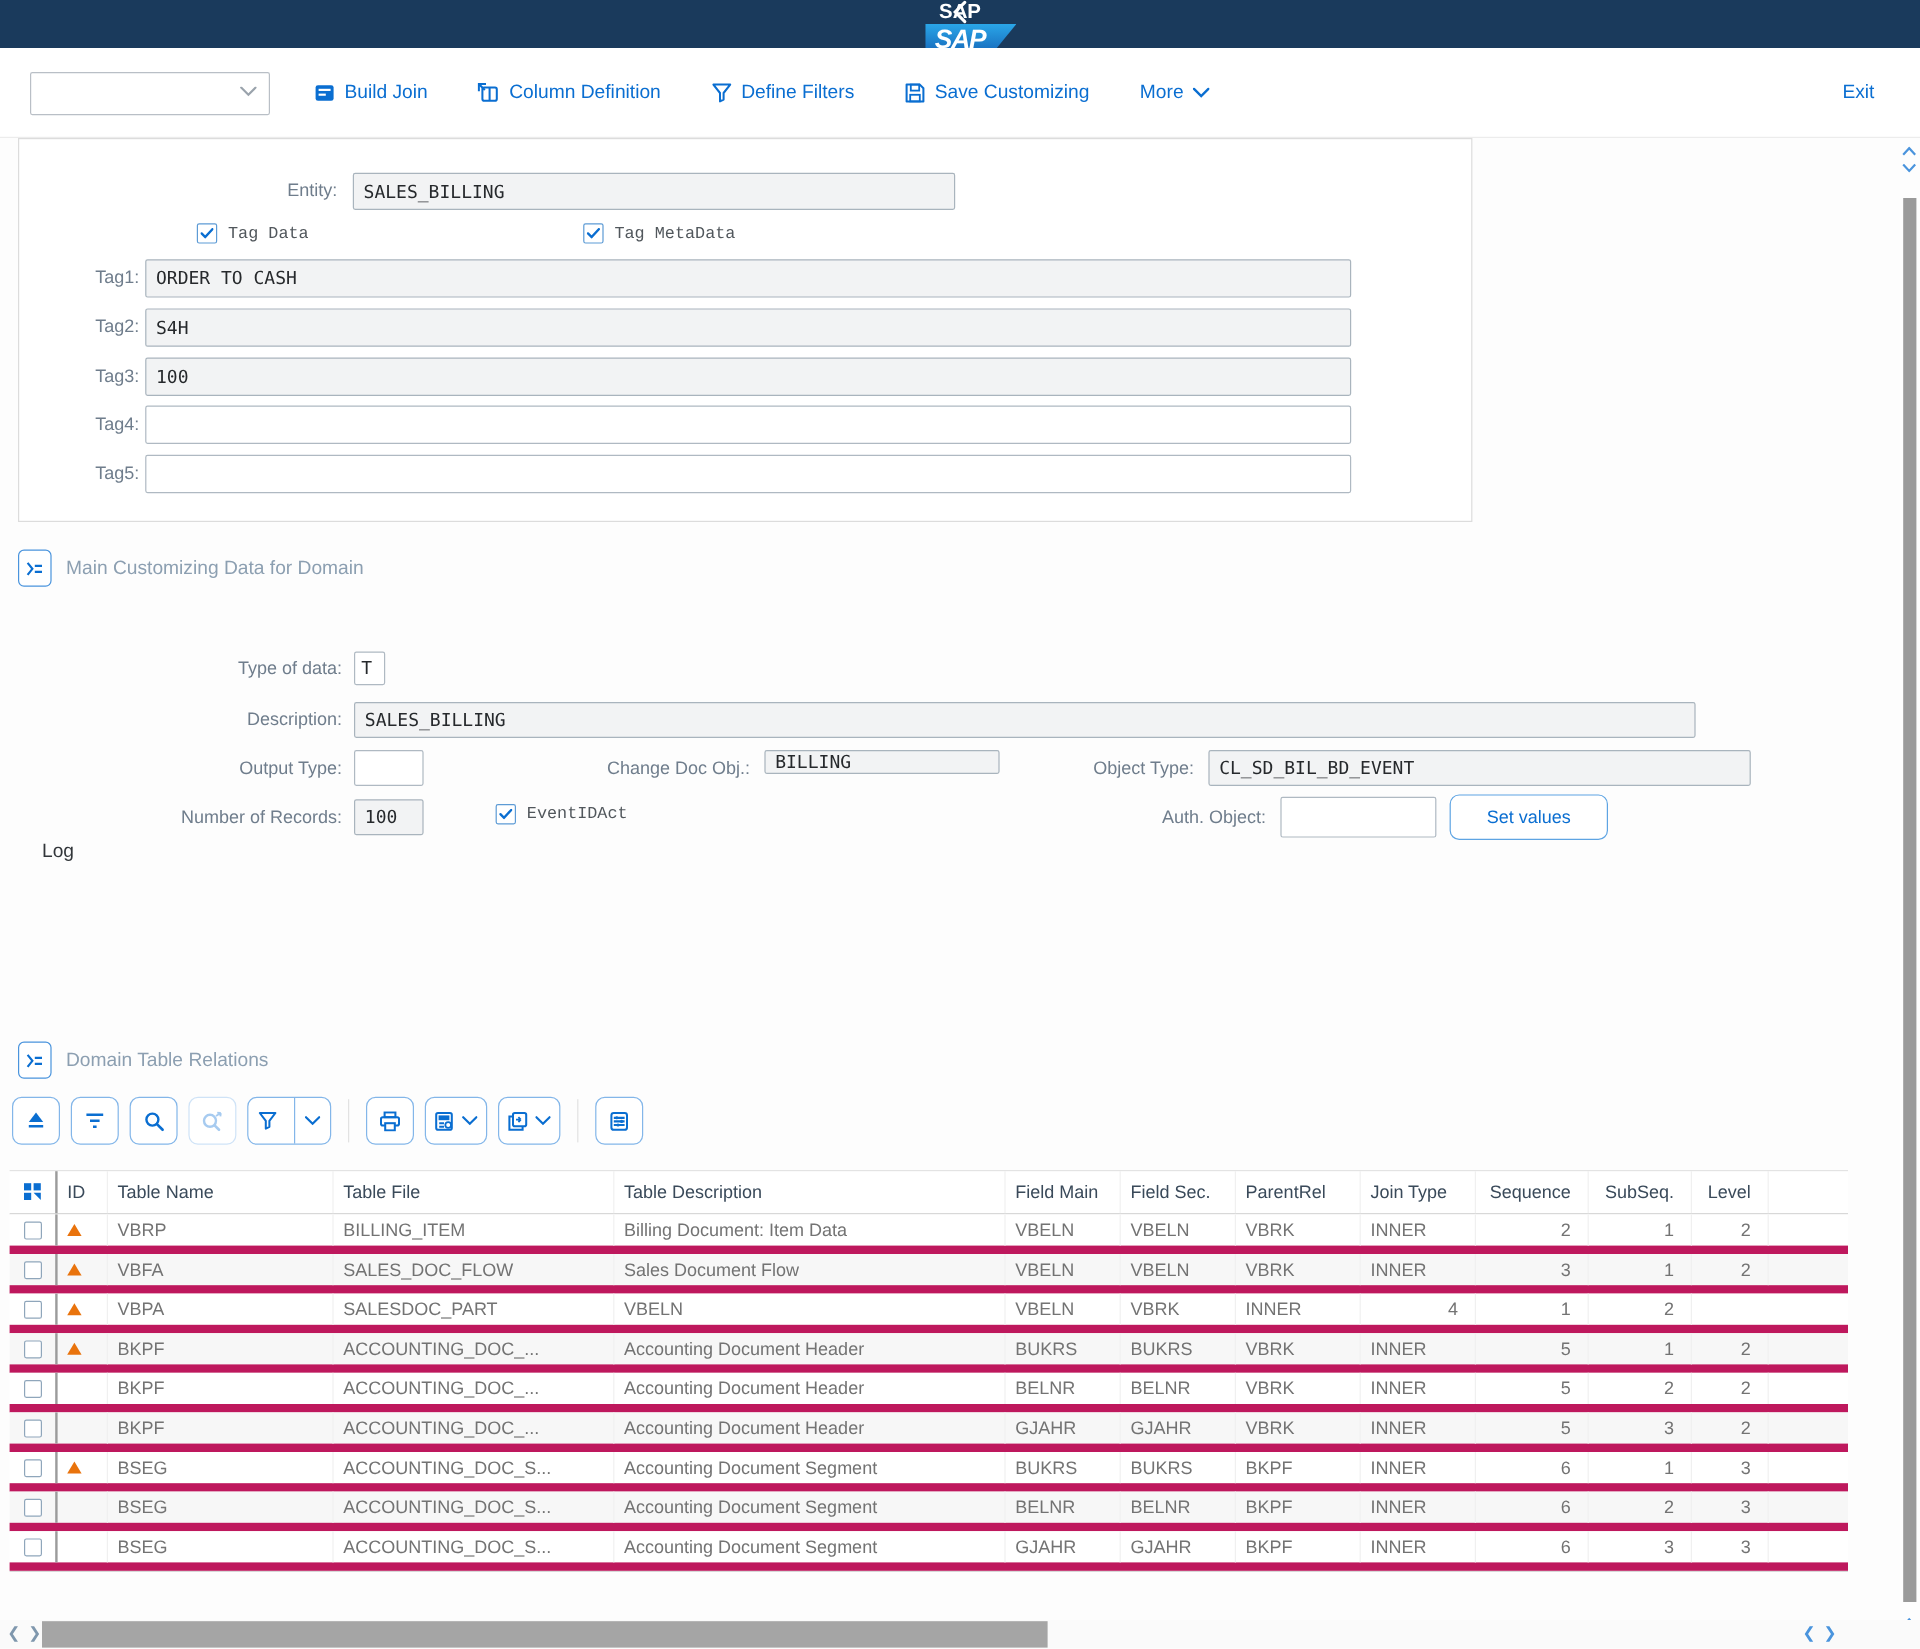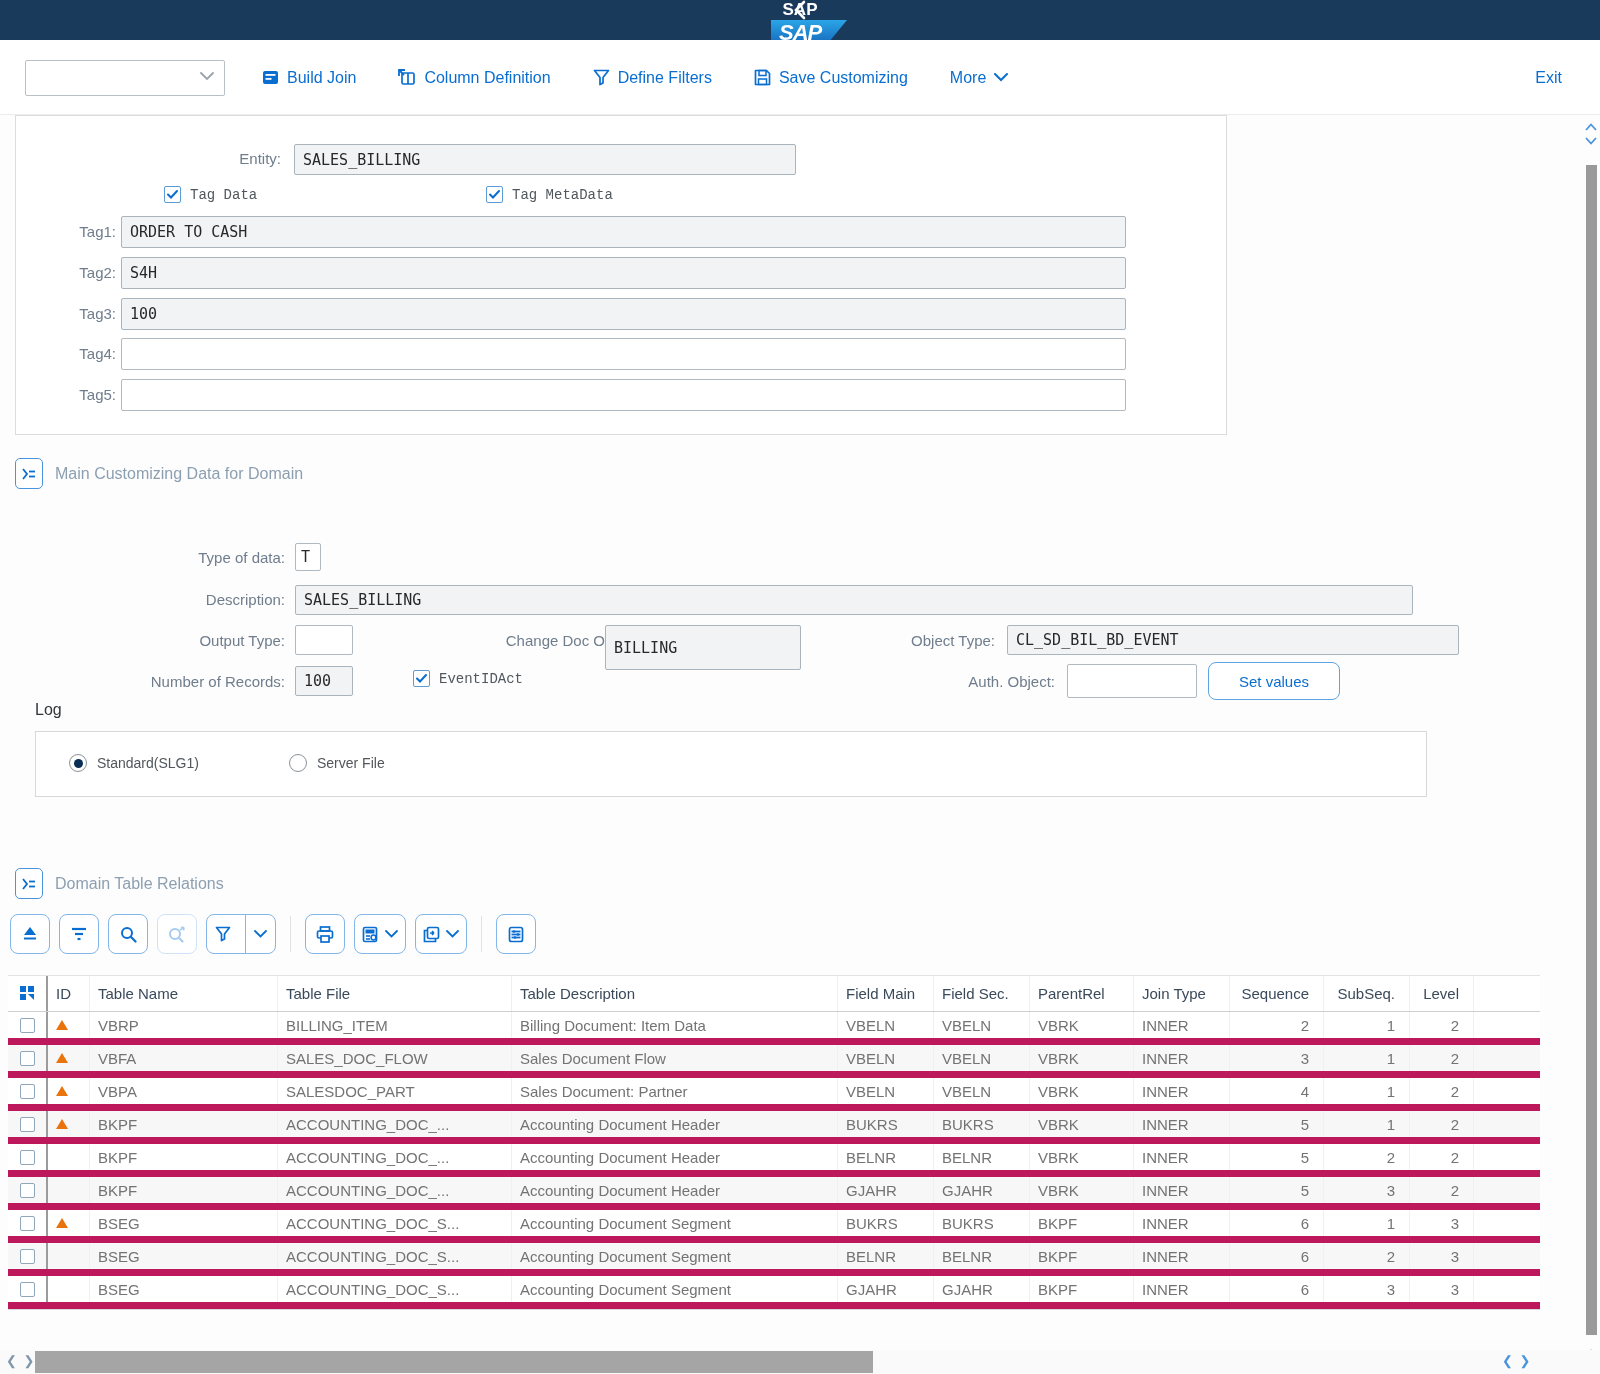--- a/index.html
+++ b/index.html
@@ -214,21 +214,21 @@
     <label class="flabel lbl-r270" style="top:14px">Type of data:</label>
     <div class="input" style="position:absolute; left:280px; top:8px; width:26px; height:28px; padding:0 5px;">T</div>
 
     <label class="flabel lbl-r270" style="top:56px">Description:</label>
     <div class="input filled" style="position:absolute; left:280px; top:50px; width:1118px; height:30px;">SALES_BILLING</div>
 
     <label class="flabel lbl-r270" style="top:97px">Output Type:</label>
     <div class="input" style="position:absolute; left:280px; top:90px; width:58px; height:30px;"></div>
 
     <label class="flabel" style="left:450px; top:97px; width:160px; text-align:right;">Change Doc Obj.:</label>
-    <div class="input filled" style="position:absolute; left:590px; top:90px; width:196px; height:45px;">BILLING</div>
+    <div class="input filled" style="position:absolute; left:622px; top:90px; width:196px; height:20px;">BILLING</div>
 
     <label class="flabel" style="left:850px; top:97px; width:130px; text-align:right;">Object Type:</label>
     <div class="input filled" style="position:absolute; left:992px; top:90px; width:452px; height:30px;">CL_SD_BIL_BD_EVENT</div>
 
     <label class="flabel lbl-r270" style="top:138px">Number of Records:</label>
     <div class="input filled" style="position:absolute; left:280px; top:131px; width:58px; height:30px;">100</div>
 
     <div class="cbx" style="position:absolute; left:398px; top:135px;">
       <span class="box">
         <svg width="11" height="9" viewBox="0 0 11 9">
@@ -237,32 +237,20 @@
       </span>
       <span class="clabel">EventIDAct</span>
     </div>
 
     <label class="flabel" style="left:900px; top:138px; width:140px; text-align:right;">Auth. Object:</label>
     <div class="input" style="position:absolute; left:1052px; top:129px; width:130px; height:34px;"></div>
     <button style="position:absolute; left:1193px; top:127px; width:132px; height:38px; border:1.5px solid #5ea4e3; border-radius:8px; background:#fff; color:#0a6ed1; font-size:15px; font-family:'Liberation Sans',sans-serif; cursor:pointer;">Set values</button>
   </div>
 
   <div class="log-label">Log</div>
-  <div class="log-box">
-    <div class="radio" style="left:33px;">
-      <span class="circle">
-          <span class="dot"></span>
-        </span>
-      <span class="rlabel">Standard(SLG1)</span>
-    </div>
-    <div class="radio" style="left:253px;">
-      <span class="circle"></span>
-      <span class="rlabel">Server File</span>
-    </div>
-  </div>
 
   <div class="section-head" style="left:15px; top:868px;">
     <span class="section-icon">
       <svg width="16" height="16" viewBox="0 0 16 16">
           <path d="M2 3 L6 8 L2 13" stroke="currentColor" stroke-width="1.8" fill="none"></path>
           <line x1="8" y1="5.5" x2="14" y2="5.5" stroke="currentColor" stroke-width="1.8"></line>
           <line x1="8" y1="10.5" x2="14" y2="10.5" stroke="currentColor" stroke-width="1.8"></line>
         </svg>
     </span>
     <span class="section-title">Domain Table Relations</span>
@@ -441,21 +429,20 @@
         </div>
         <div class="grow body">
           <div class="gcell selcol">
             <span class="rowcb"></span>
           </div>
           <div class="gcell">
             <span class="tri"></span>
           </div>
           <div class="gcell">VBPA</div>
           <div class="gcell">SALESDOC_PART</div>
-          <div class="gcell">Sales Document: Partner</div>
           <div class="gcell">VBELN</div>
           <div class="gcell">VBELN</div>
           <div class="gcell">VBRK</div>
           <div class="gcell">INNER</div>
           <div class="gcell num">4</div>
           <div class="gcell num">1</div>
           <div class="gcell num">2</div>
           <div class="gcell filler"></div>
         </div>
         <div class="grow body">

